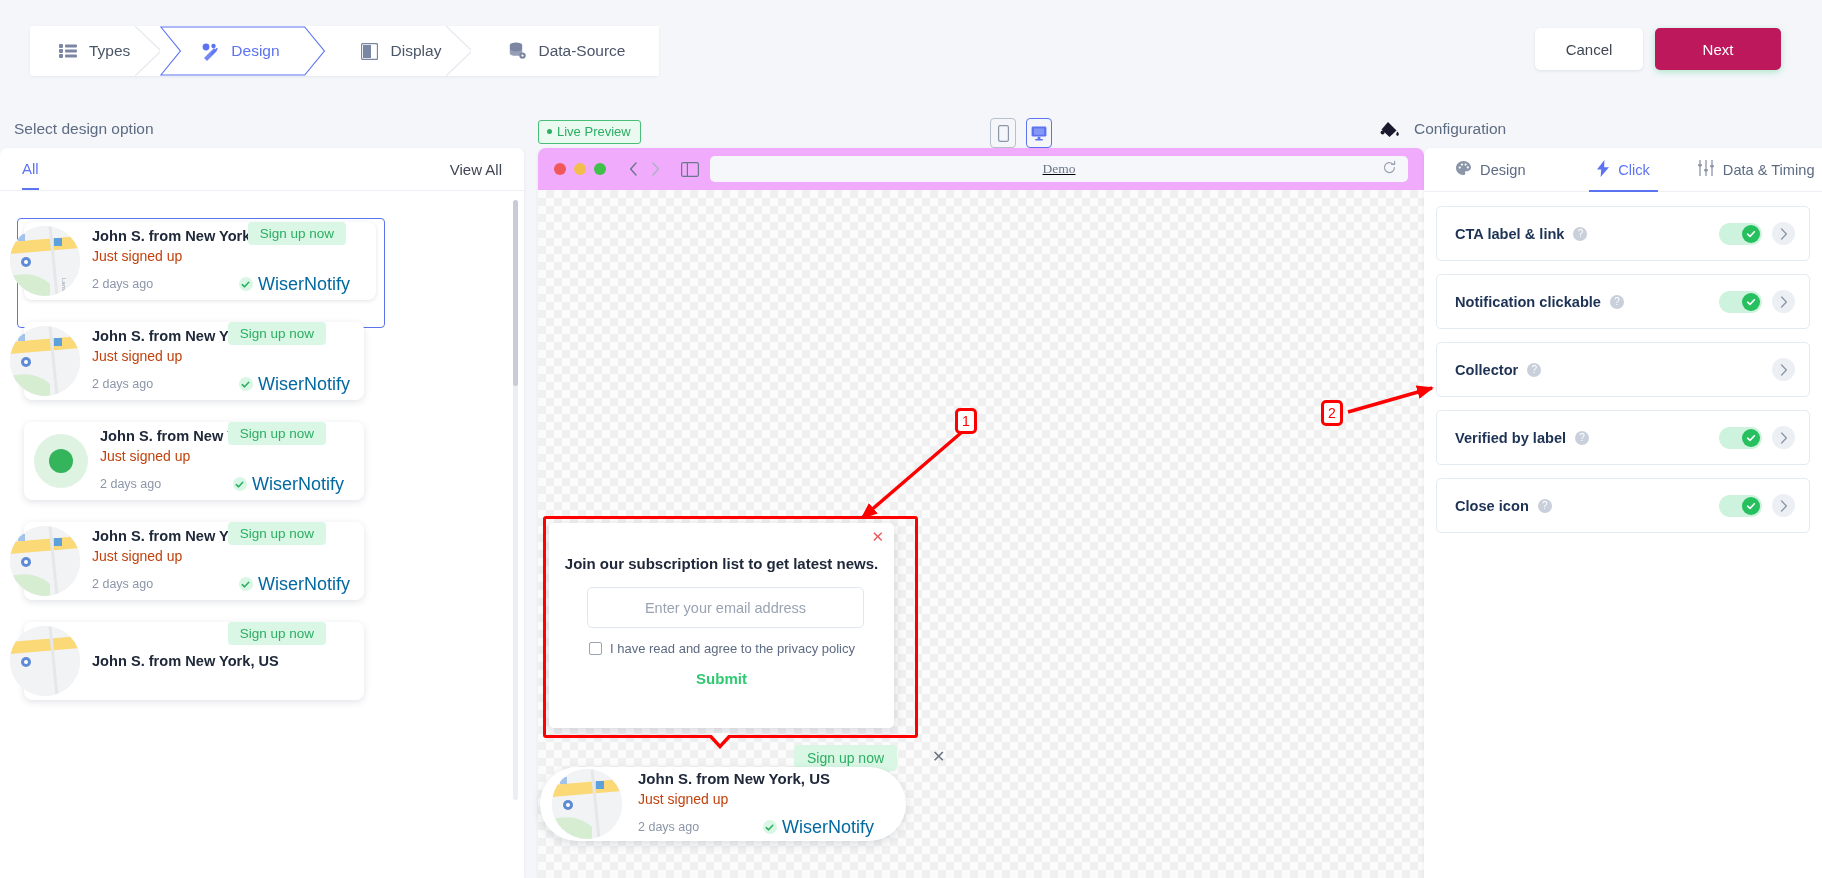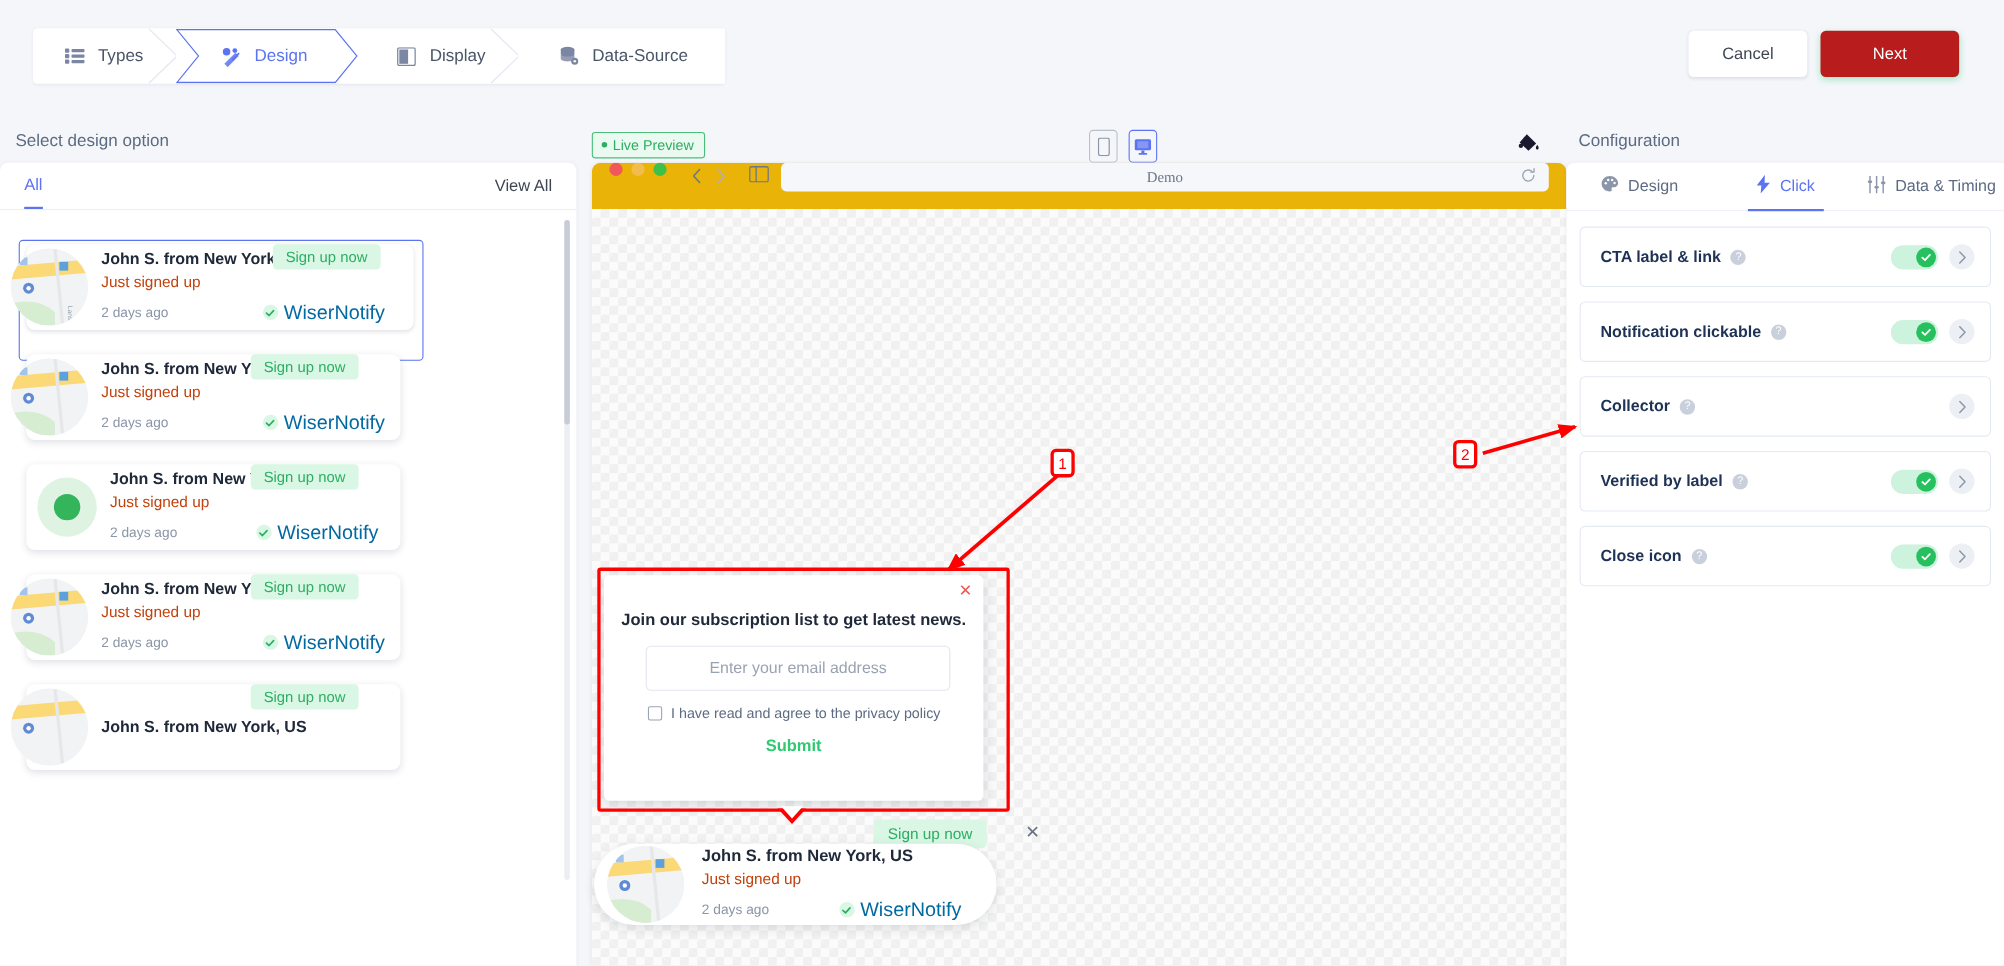--- a/index.html
+++ b/index.html
@@ -42,21 +42,21 @@
   }
   .step-ico { display: inline-flex; width: 20px; height: 20px; align-items: center; justify-content: center; }
 
   .topbtns { position: absolute; right: 41px; top: 28px; display: flex; gap: 12px; align-items: center; }
   .btn-cancel {
     width: 108px; height: 42px; border-radius: 5px; background: #fff;
     color: #3e4653; font-size: 15px; display: flex; align-items: center; justify-content: center;
     box-shadow: 0 1px 3px rgba(30,40,80,.10); cursor: pointer; border: none;
   }
   .btn-next {
-    width: 126px; height: 42px; border-radius: 5px; background: #b91c1c;
+    width: 126px; height: 42px; border-radius: 5px; background: #be185d;
     color: #fff; font-size: 15px; display: flex; align-items: center; justify-content: center;
     box-shadow: 0 2px 6px rgba(46,201,113,.35); cursor: pointer; border: none;
   }
 
   
   .left-title {
     position: absolute; left: 14px; top: 120px;
     font-size: 15.5px; color: #5d6b82;
   }
   .left-panel {
@@ -147,21 +147,21 @@
   }
   .dev-btn.active { border-color: #5c73f2; }
 
   .fill-icon { position: absolute; left: 1378px; top: 118px; width: 26px; height: 26px; }
 
   .browser {
     position: absolute; left: 538px; top: 148px; width: 886px; height: 730px;
     background: #eceff4; border-radius: 8px 8px 0 0; overflow: hidden;
     box-shadow: 0 1px 4px rgba(30,40,80,.06);
   }
-  .bbar { height: 42px; display: flex; padding: 0 16px; background: #eab308; }
+  .bbar { height: 42px; display: flex; align-items: center; padding: 0 16px; background: #f0abfc; text-decoration: underline; }
   .lights { display: flex; gap: 8px; margin-right: 16px; }
   .lights i { width: 12px; height: 12px; border-radius: 50%; display: block; }
   .navbtn { width: 22px; height: 24px; display: flex; align-items: center; justify-content: center; cursor: pointer; }
   .sidebtn { margin: 0 8px 0 12px; width: 24px; height: 20px; display:flex; align-items:center; justify-content:center; cursor: pointer; }
   .urlbar {
     flex: 1; height: 26px; background: #f5f7fa; border-radius: 5px;
     display: flex; align-items: center; justify-content: center; position: relative;
     color: #6b7689; font-size: 13.5px; font-family: "Liberation Serif", serif;
   }
   .reload { position: absolute; right: 10px; top: 4px; width: 16px; height: 16px; cursor: pointer; }
@@ -227,21 +227,21 @@
     background: #fff; border-radius: 40px; box-shadow: 0 3px 10px rgba(20,30,60,.12);
     display: flex; align-items: center; padding-left: 98px;
   }
   .prev-avatar {
     position: absolute; left: 12px; top: 2px; width: 70px; height: 70px;
     border-radius: 50%; overflow: hidden; background: #eef0f2;
   }
   .prev-foot { display: flex; align-items: center; width: 236px; margin-top: 7px; }
 
   
-  .cfg-title { position: absolute; left: 1414px; top: 120px; font-size: 15.5px; color: #5d6b82; margin-left: 21px; }
+  .cfg-title { position: absolute; left: 1414px; top: 120px; font-size: 15.5px; color: #5d6b82; }
   .cfg-panel {
     position: absolute; left: 1424px; top: 148px; width: 398px; height: 730px;
     background: #fff; border-radius: 7px 0 0 0; box-shadow: 0 1px 4px rgba(30,40,80,.06);
   }
   .cfg-tabs { display: flex; height: 44px; border-bottom: 1px solid #eef0f5; }
   .cfg-tab {
     flex: 1; display: flex; align-items: center; justify-content: center; gap: 8px;
     font-size: 14.6px; color: #5d6b82; cursor: pointer; position: relative;
   }
   .cfg-tab.active { color: #5c73f2; }

